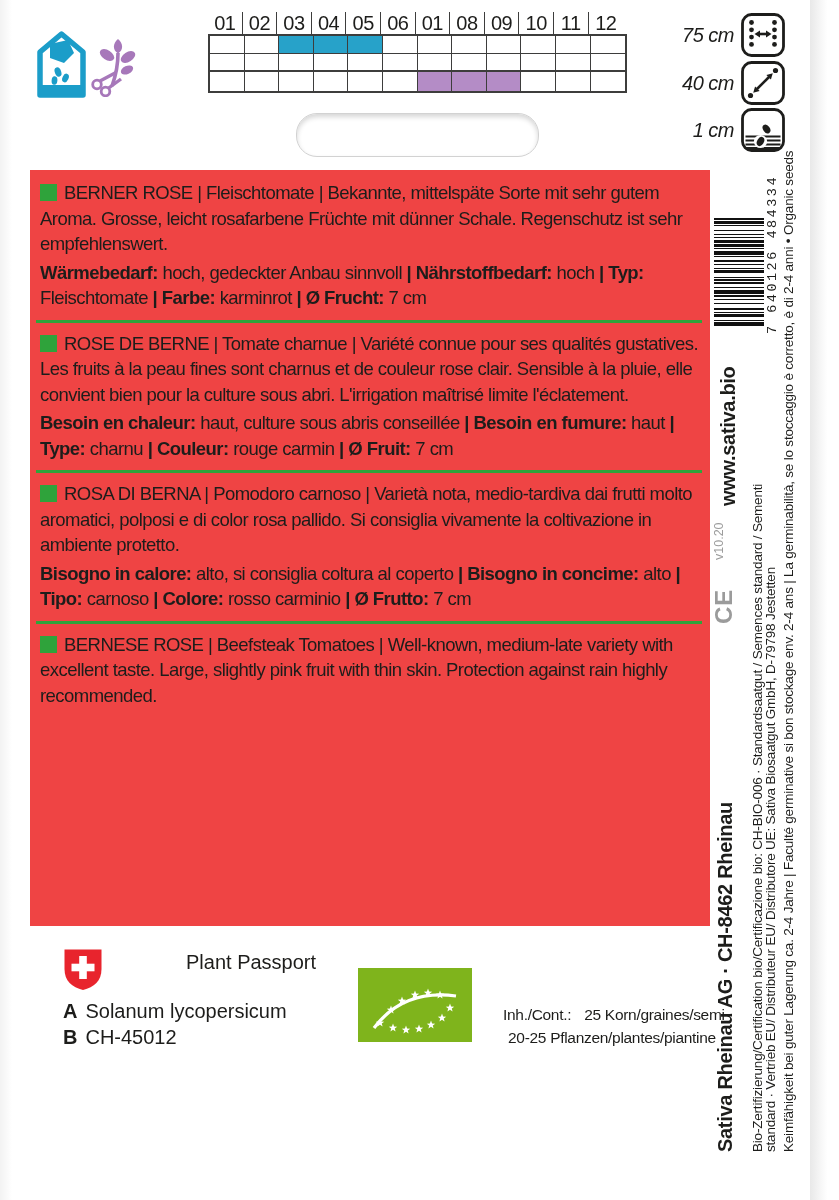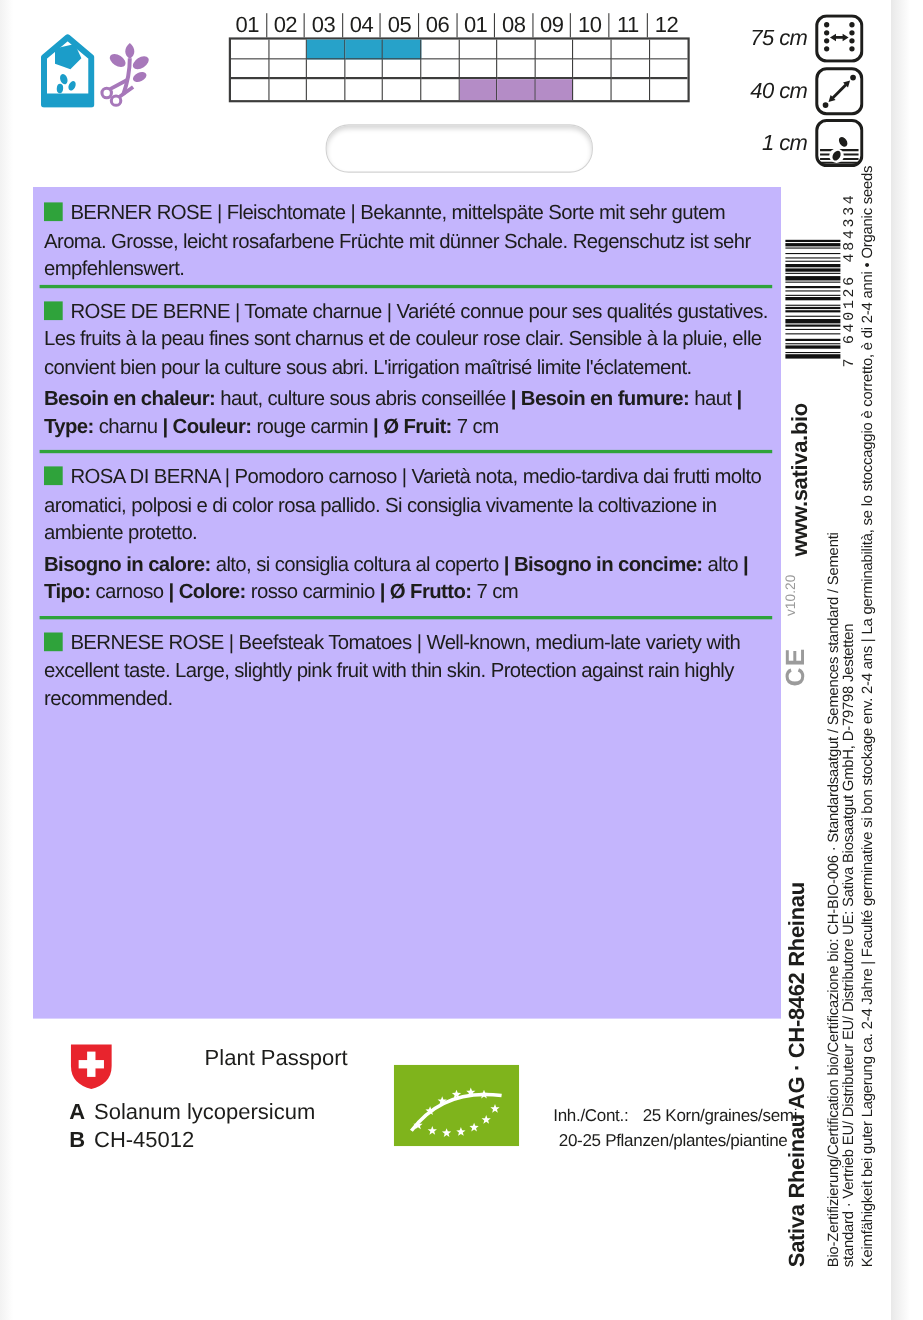--- a/index.html
+++ b/index.html
@@ -28,21 +28,21 @@
   #slot{position:absolute;left:296px;top:113px;width:241px;height:42px;border-radius:21px;
         background:#fff;border:1px solid #d2d2d2;
         box-shadow:inset 0 3px 5px rgba(0,0,0,.16), inset 0 -1px 0 rgba(255,255,255,.9);}
 
   
   .sp-row{position:absolute;display:flex;align-items:center;}
   .sp-label{width:68px;text-align:right;padding-right:7px;font-size:20px;letter-spacing:-0.5px;font-style:italic;}
   .sp-icon{width:44px;height:44px;}
 
   
-  #greenbox{position:absolute;left:30px;top:170px;width:680px;height:756px;background:#c4b5fd;
+  #greenbox{position:absolute;left:30px;top:170px;width:680px;height:756px;background:#ef4444;
             box-sizing:border-box;padding:7px 12px 0 10px;}
   .section p{margin:0;}
   .desc{font-size:18.5px;line-height:25.5px;letter-spacing:-0.55px;margin:3px 0 1px 0 !important;}
   .specs{font-size:18.5px;line-height:25.5px;letter-spacing:-0.55px;margin:3px 0 9px 0 !important;}
   .specs b{letter-spacing:-0.55px;}
   .sq{display:inline-block;width:17px;height:17px;background:#2fa33b;margin-right:7px;
       vertical-align:-2px;}
   .divider{height:3px;background:#2fa33b;margin:2px -4px 8px -4px;}
 
   
@@ -212,20 +212,21 @@
       </g>
       <ellipse cx="25.5" cy="21" rx="3.3" ry="4.8" fill="#1d1d1b" transform="rotate(-35 25.5 21)"></ellipse>
       <circle cx="19.5" cy="33.5" r="6.6" fill="#fff"></circle>
       <ellipse cx="19.5" cy="33.5" rx="3.3" ry="4.8" fill="#1d1d1b" transform="rotate(30 19.5 33.5)"></ellipse>
     </svg>
   </div>
 
   <div id="greenbox" class="cond">
     <div class="section">
       <p class="desc"><span class="sq"></span><span class="vname">BERNER ROSE</span><span> | </span><span class="vtype">Fleischtomate</span><span> | </span><span class="vdesc">Bekannte, mittelspäte Sorte mit sehr gutem Aroma. Grosse, leicht rosafarbene Früchte mit dünner Schale. Regenschutz ist sehr empfehlenswert.</span></p>
+      <p class="specs"><b>Wärmebedarf:</b> hoch, gedeckter Anbau sinnvoll<b> | </b><b>Nährstoffbedarf:</b> hoch<b> | </b><b>Typ:</b> Fleischtomate<b> | </b><b>Farbe:</b> karminrot<b> | </b><b>Ø Frucht:</b> 7 cm</p>
     </div>
   <div class="divider"></div>
     <div class="section">
       <p class="desc"><span class="sq"></span><span class="vname">ROSE DE BERNE</span><span> | </span><span class="vtype">Tomate charnue</span><span> | </span><span class="vdesc">Variété connue pour ses qualités gustatives. Les fruits à la peau fines sont charnus et de couleur rose clair. Sensible à la pluie, elle convient bien pour la culture sous abri. L'irrigation maîtrisé limite l'éclatement.</span></p>
       <p class="specs"><b>Besoin en chaleur:</b> haut, culture sous abris conseillée<b> | </b><b>Besoin en fumure:</b> haut<b> | </b><b>Type:</b> charnu<b> | </b><b>Couleur:</b> rouge carmin<b> | </b><b>Ø Fruit:</b> 7 cm</p>
     </div>
   <div class="divider"></div>
     <div class="section">
       <p class="desc"><span class="sq"></span><span class="vname">ROSA DI BERNA</span><span> | </span><span class="vtype">Pomodoro carnoso</span><span> | </span><span class="vdesc">Varietà nota, medio-tardiva dai frutti molto aromatici, polposi e di color rosa pallido. Si consiglia vivamente la coltivazione in ambiente protetto.</span></p>
       <p class="specs"><b>Bisogno in calore:</b> alto, si consiglia coltura al coperto<b> | </b><b>Bisogno in concime:</b> alto<b> | </b><b>Tipo:</b> carnoso<b> | </b><b>Colore:</b> rosso carminio<b> | </b><b>Ø Frutto:</b> 7 cm</p>

